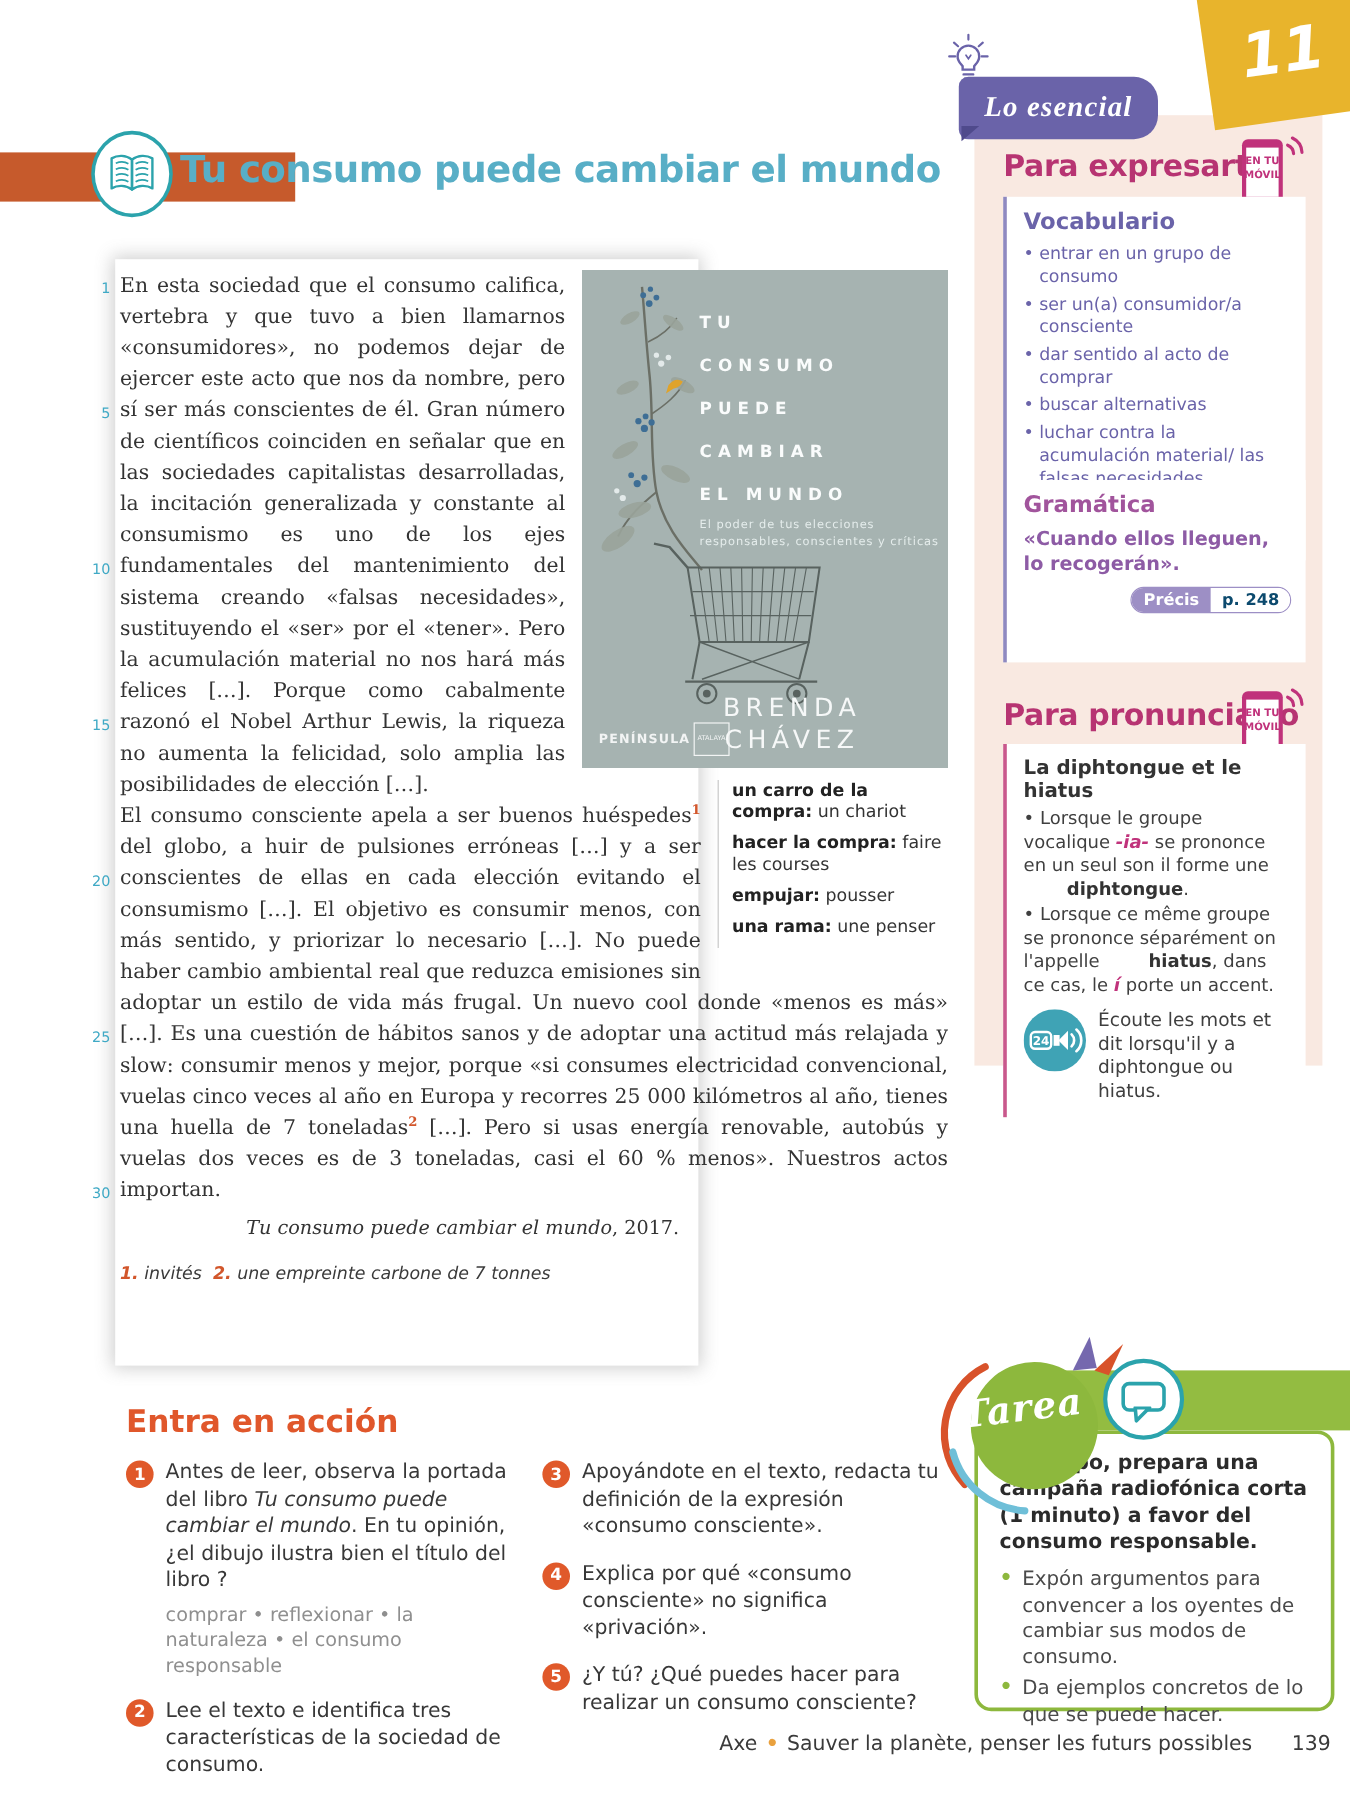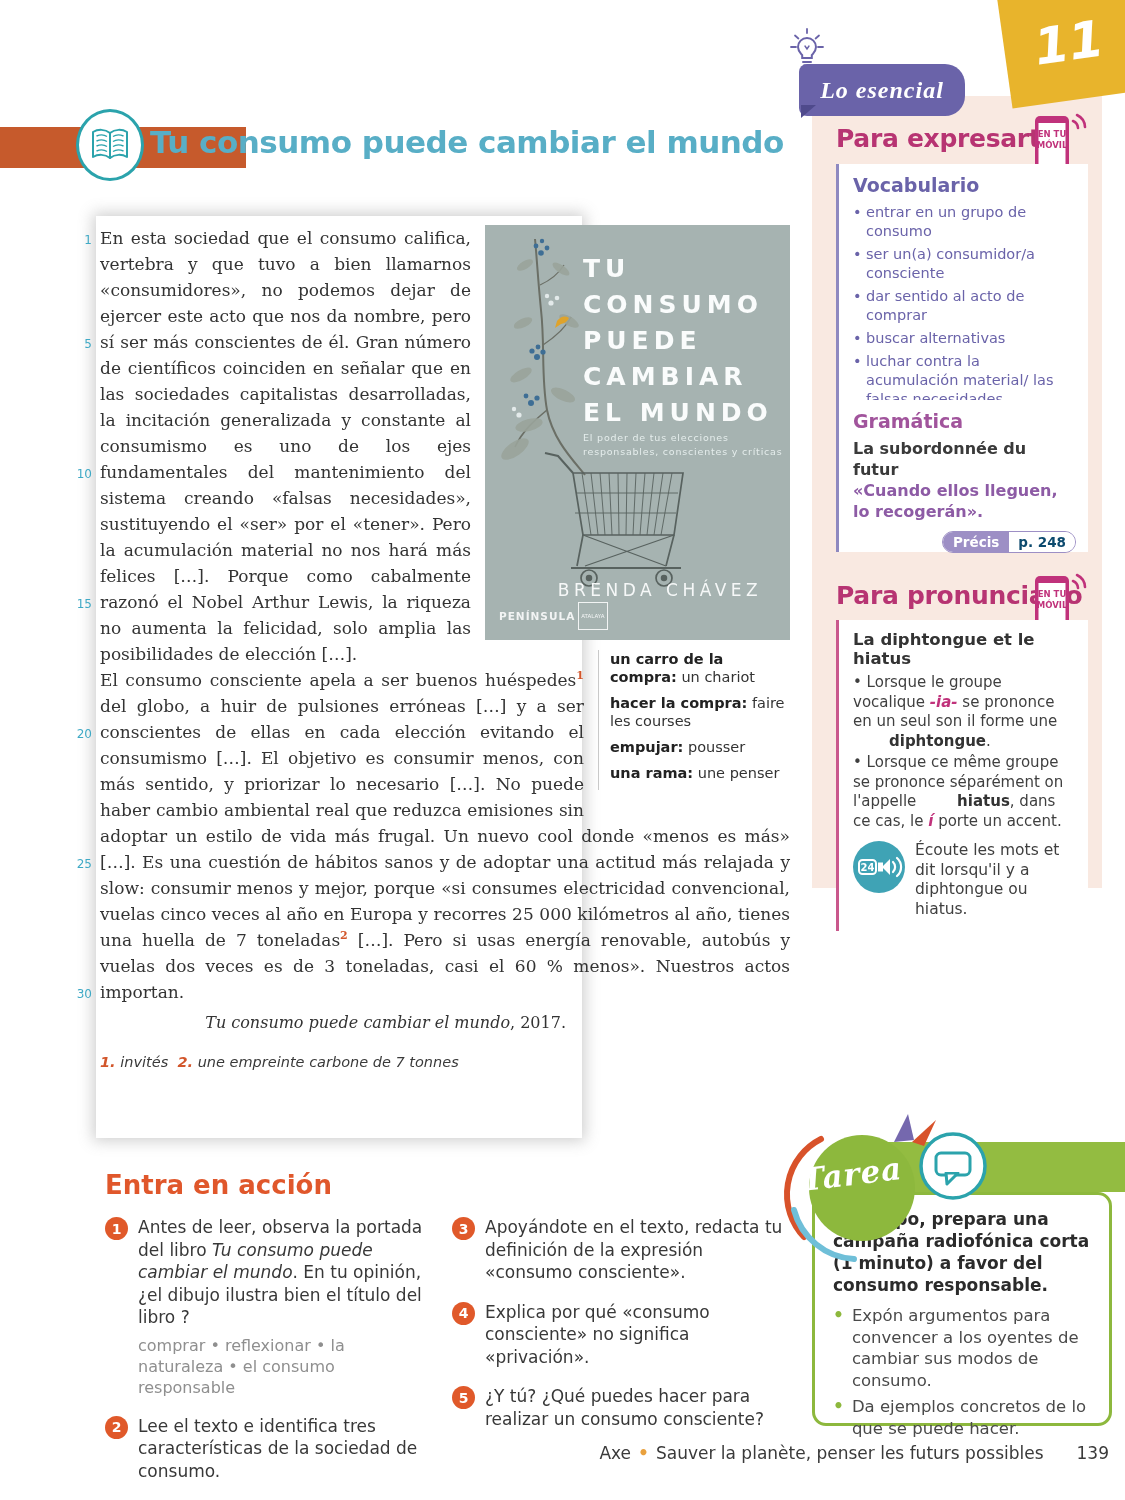--- a/index.html
+++ b/index.html
@@ -23,24 +23,24 @@
   .attribution{width:466px;margin-top:8px;text-align:right;font-size:16px;line-height:20px;color:#333;}
   .attribution .it{font-style:italic;}
   .footnote{margin-top:16px;font-family:"DejaVu Sans",sans-serif;font-style:italic;
             font-size:14.5px;color:#3A3A3A;}
   .fn-num{color:#D2562B;font-weight:bold;}
   
   .cover{float:right;width:305px;height:415px;margin-left:14px;margin-bottom:10px;background:#A6B3B1;
          position:relative;overflow:hidden;font-family:"DejaVu Sans",sans-serif;text-align:left;}
   .cover-svg{position:absolute;left:0;top:0;}
   .cover-title{position:absolute;left:98px;top:26px;}
-  .cover-title div{font-size:25px;font-weight:bold;color:#FAFCFC;letter-spacing:5px;line-height:36px;}
+  .cover-title div{font-size:14px;font-weight:bold;color:#FAFCFC;letter-spacing:5px;line-height:36px;}
   .cover-sub{position:absolute;left:98px;top:206px;font-size:9.5px;color:#E5EDEC;
              letter-spacing:0.8px;line-height:14px;}
-  .cover-author{position:absolute;left:60px;top:352px;width:230px;text-align:center;font-size:17px;
+  .cover-author{position:absolute;left:60px;top:352px;width:230px;text-align:center;font-size:21px;
                 letter-spacing:4.5px;color:#F6F8F8;}
   .cover-pub{position:absolute;left:14px;bottom:10px;display:flex;align-items:center;gap:3px;}
   .cover-pub .pn{font-size:10.5px;font-weight:bold;letter-spacing:1px;color:#F2F4F4;}
   .cover-pub .tag{border:1px solid #F2F4F4;font-size:5.5px;padding:0 2px;color:#F2F4F4;}
   
   .glossary{float:right;clear:right;width:180px;margin-left:14px;margin-bottom:8px;padding-left:11px;
             border-left:1px solid #C9C9C9;font-family:"DejaVu Sans",sans-serif;font-size:14.5px;
             line-height:18px;color:#333;text-align:left;}
   .glossary .entry{margin-bottom:8px;}
   .glossary .term{font-weight:bold;color:#222;}
@@ -278,21 +278,20 @@
     <div class="vli"><span class="blt">•</span><span>entrar en un grupo de consumo</span></div>
     <div class="vli"><span class="blt">•</span><span>ser un(a) consumidor/a consciente</span></div>
     <div class="vli"><span class="blt">•</span><span>dar sentido al acto de comprar</span></div>
     <div class="vli"><span class="blt">•</span><span>buscar alternativas</span></div>
     <div class="vli"><span class="blt">•</span><span>luchar contra la acumulación material/ las falsas necesidades</span></div>
     <div class="vli"><span class="blt">•</span><span>viajar menos en avión/ coche</span></div>
   </div>
 
   <div class="sbox gbox">
     <div class="bh">Gramática</div>
-    <div class="gsub">La subordonnée du futur</div>
     <div class="gquote">
       <div>«Cuando ellos lleguen,</div>
       <div>lo recogerán».</div>
     </div>
     <div class="precis-row">
       <span class="precis-pill">
         <span class="pl">Précis</span>
         <span class="pr">p. 248</span>
       </span>
     </div>

